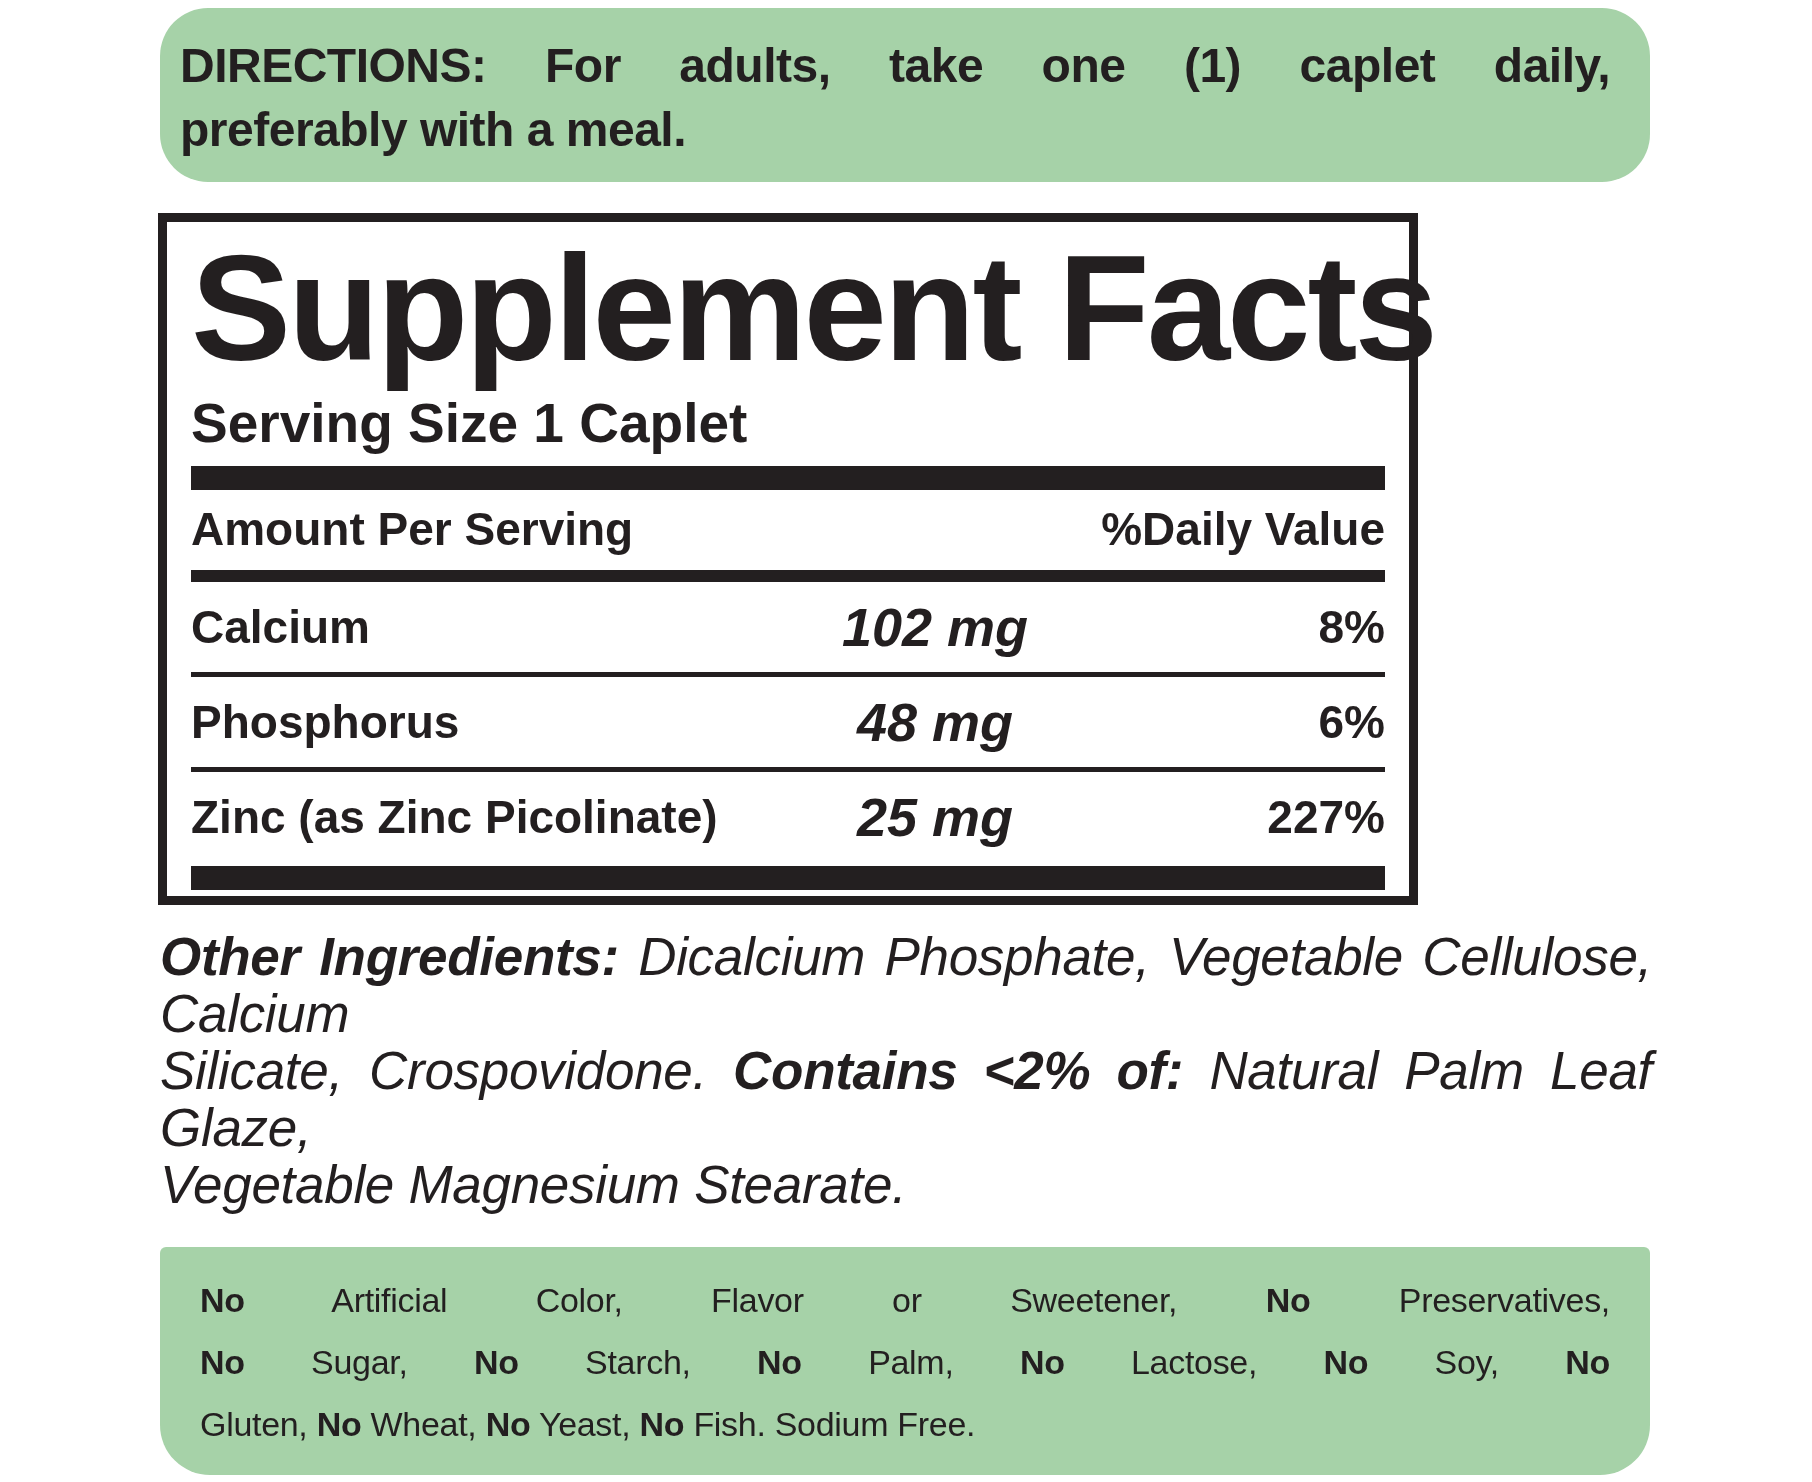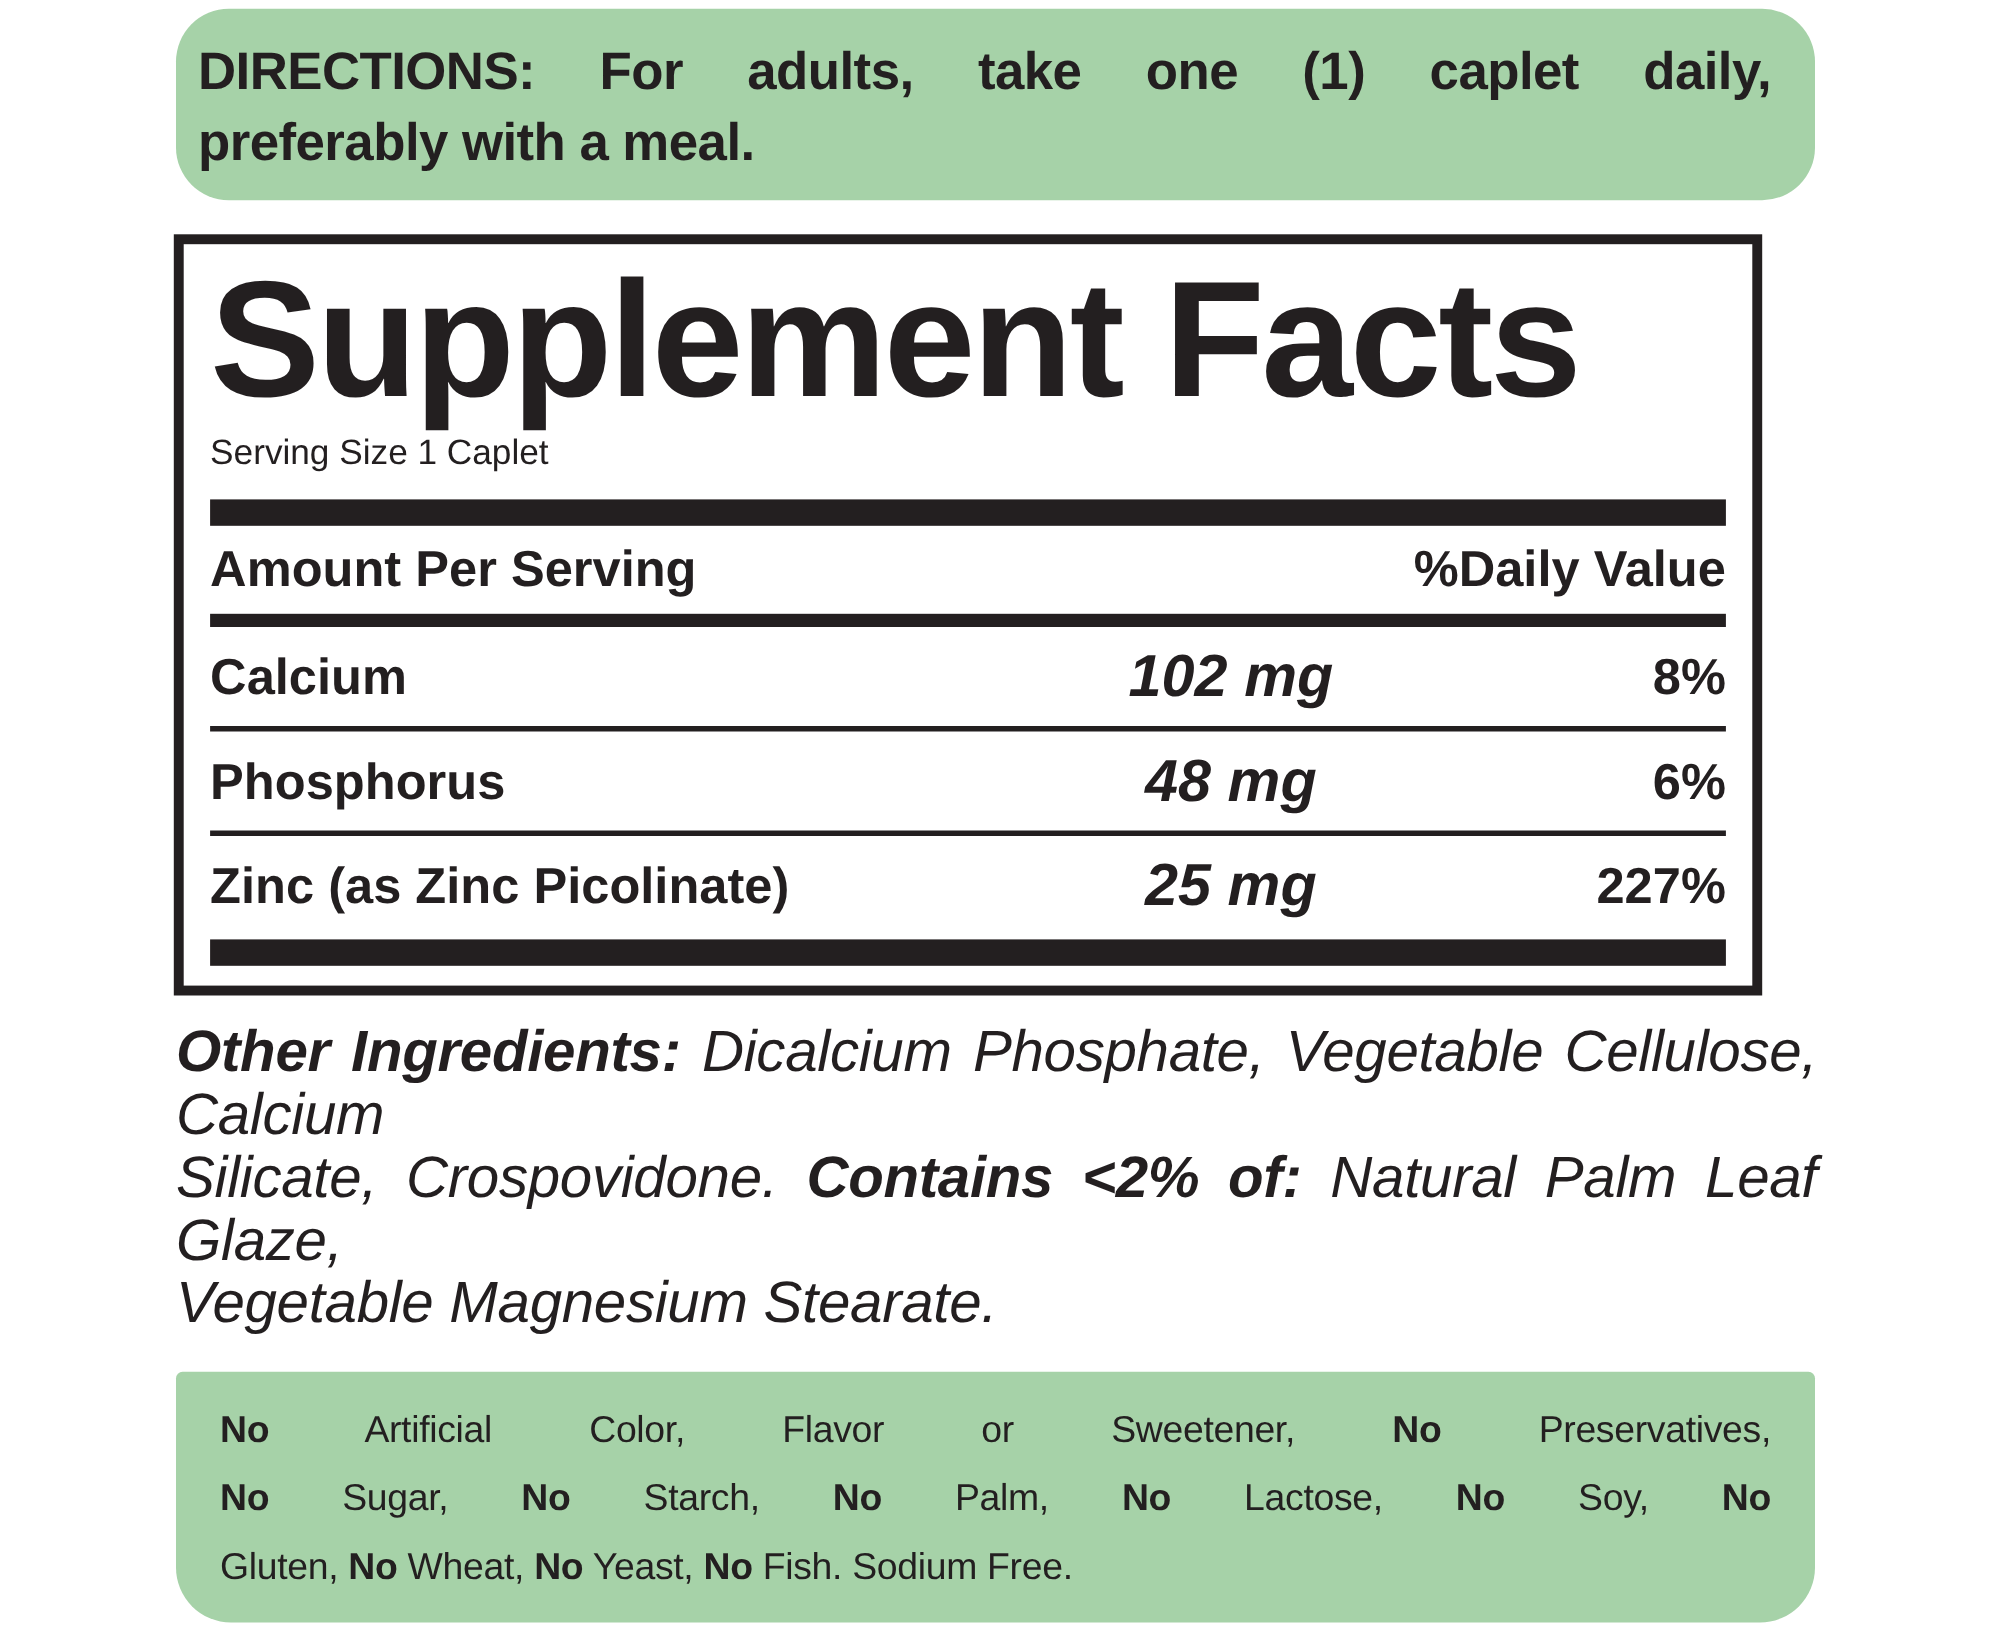--- a/index.html
+++ b/index.html
@@ -42,37 +42,37 @@
   .lline{text-align:left;}
   .claim-line{
     font-size:34px;line-height:62px;font-weight:normal;
     letter-spacing:-0.3px;
   }
   .claim-line b,.fine-line b{font-weight:bold;}
   
   #supp-panel{
     position:absolute;
     left:158px;top:213px;
-    width:1444px;height:692px;
+    width:1260px;height:692px;
     background:#ffffff;
     border:9px solid var(--ink);
     box-sizing:border-box;
     padding:10px 24px 0 24px;
     display:flex;flex-direction:column;
   }
   #supp-title{
     font-size:150px;
     font-weight:bold;
     line-height:152px;
     letter-spacing:-3px;
     white-space:nowrap;
   }
   #serving-size{
-    font-size:32px;font-weight:normal;line-height:54px;
-    margin-top:0;
+    font-size:55px;font-weight:bold;line-height:54px;
+    margin-top:12px;
   }
   .rule-thick{height:24px;background:var(--ink);}
   .rule-med{height:12px;background:var(--ink);}
   .rule-thin{height:5px;background:var(--ink);}
   #rule-top{margin-top:16px;}
   .hdr-row{
     display:flex;justify-content:space-between;align-items:center;
     padding:12px 0 14px 0;
   }
   .hdr-label{font-size:46px;font-weight:bold;}

